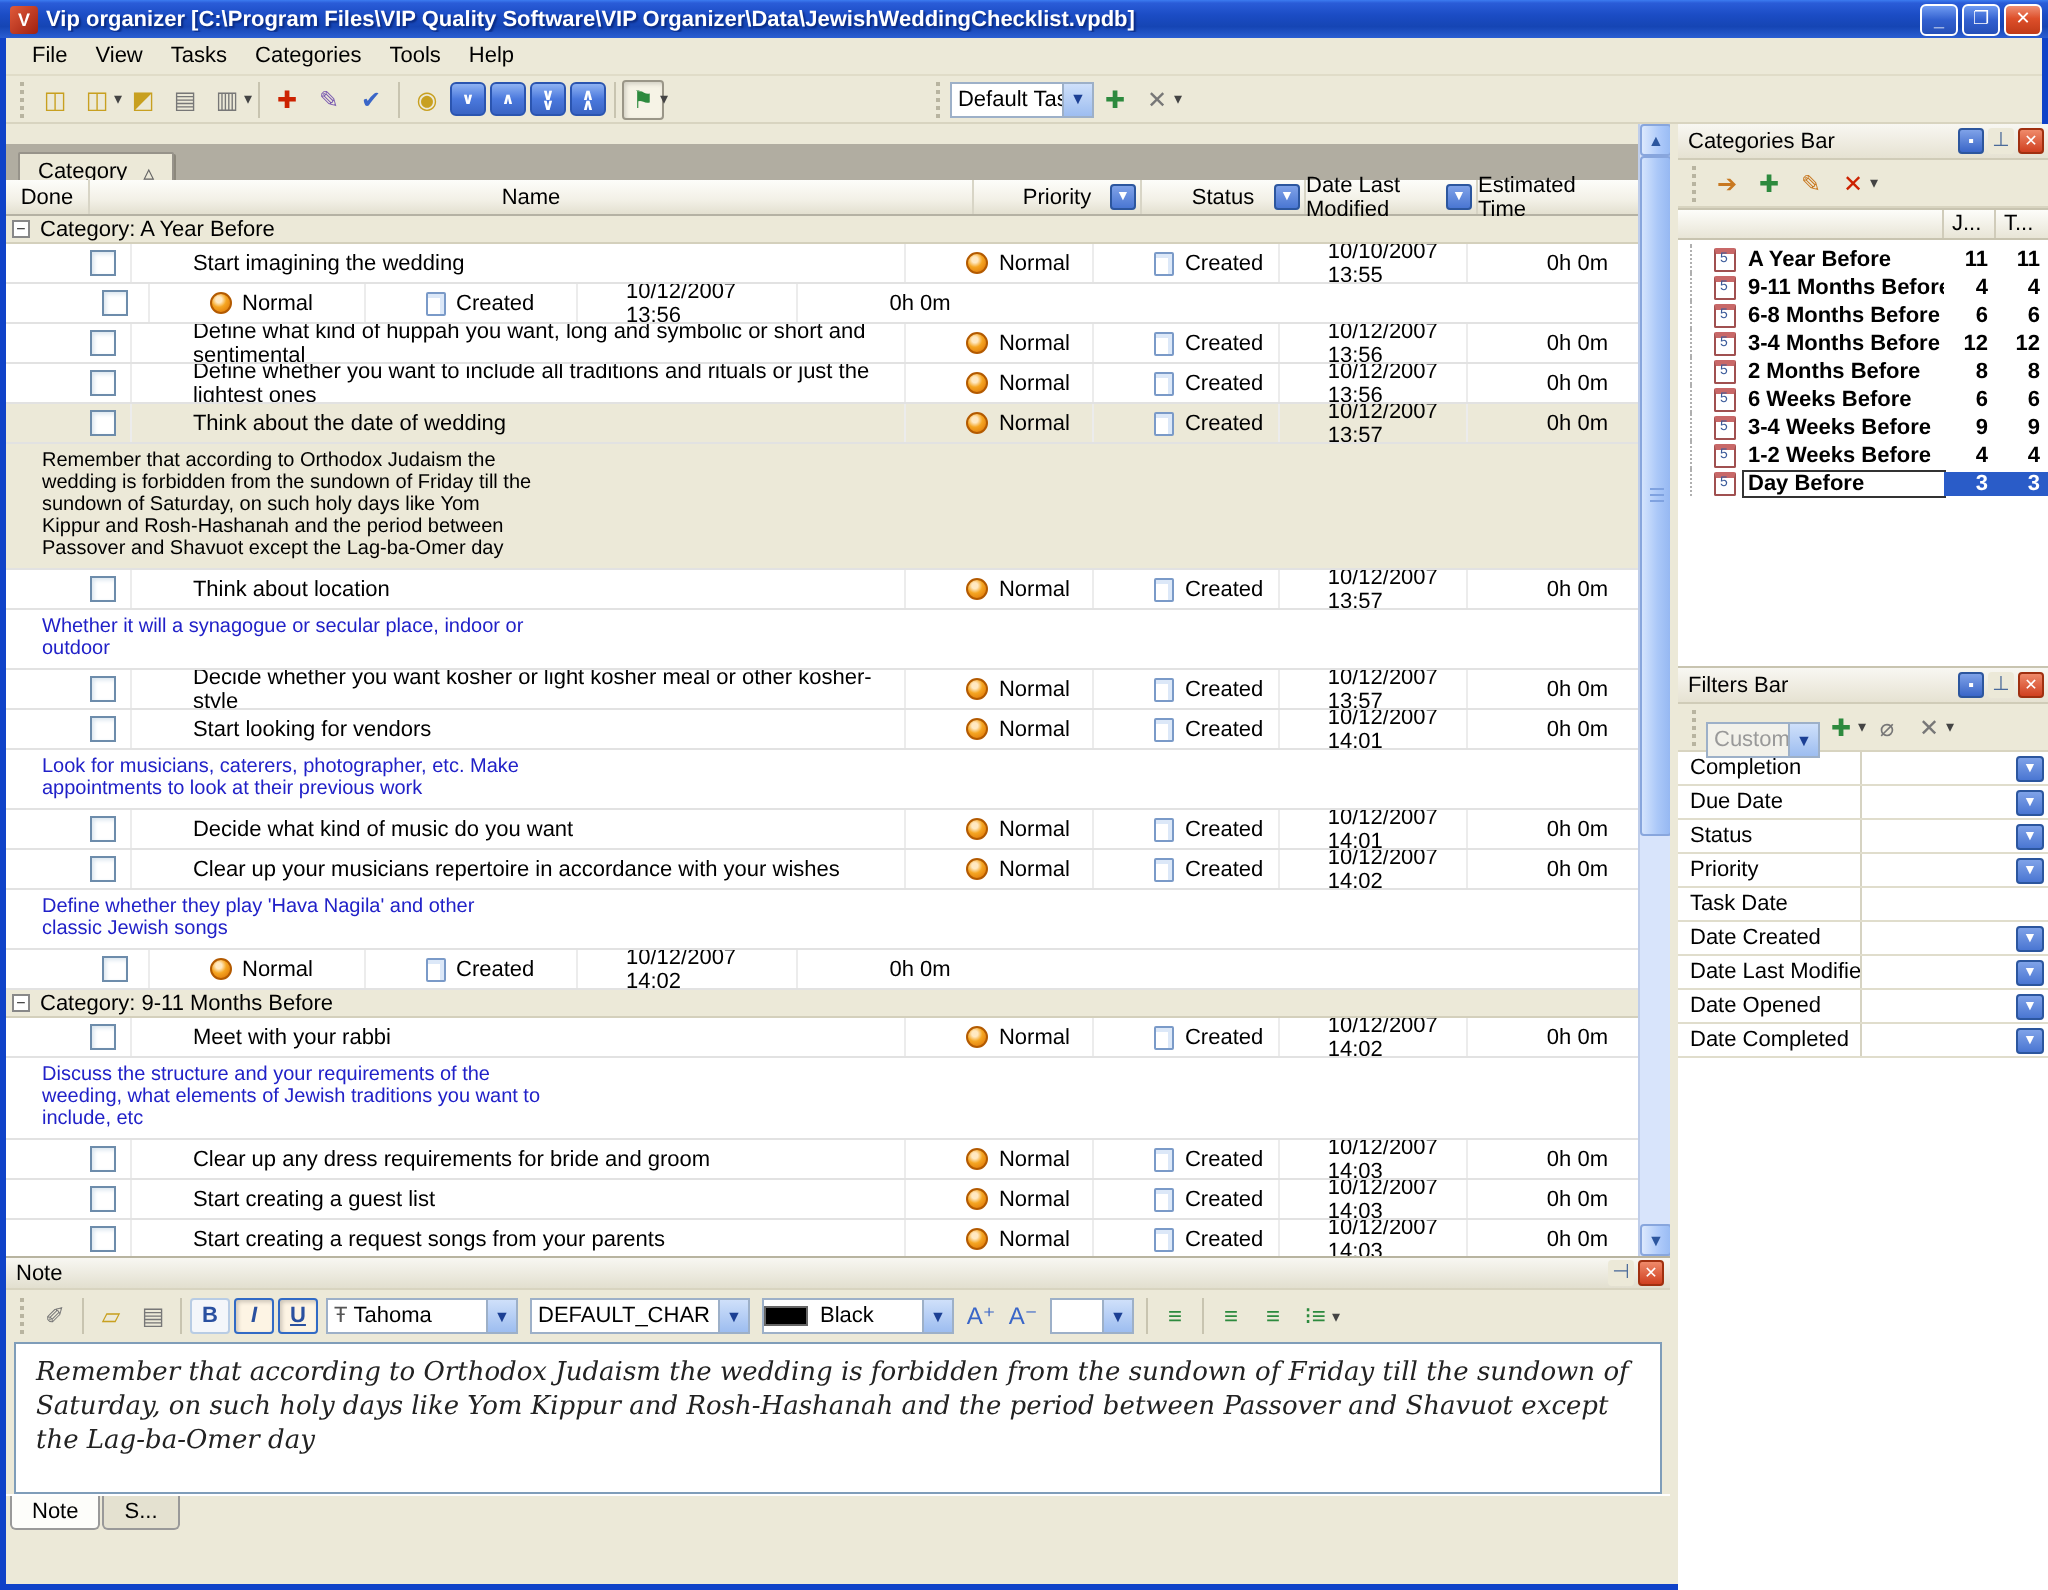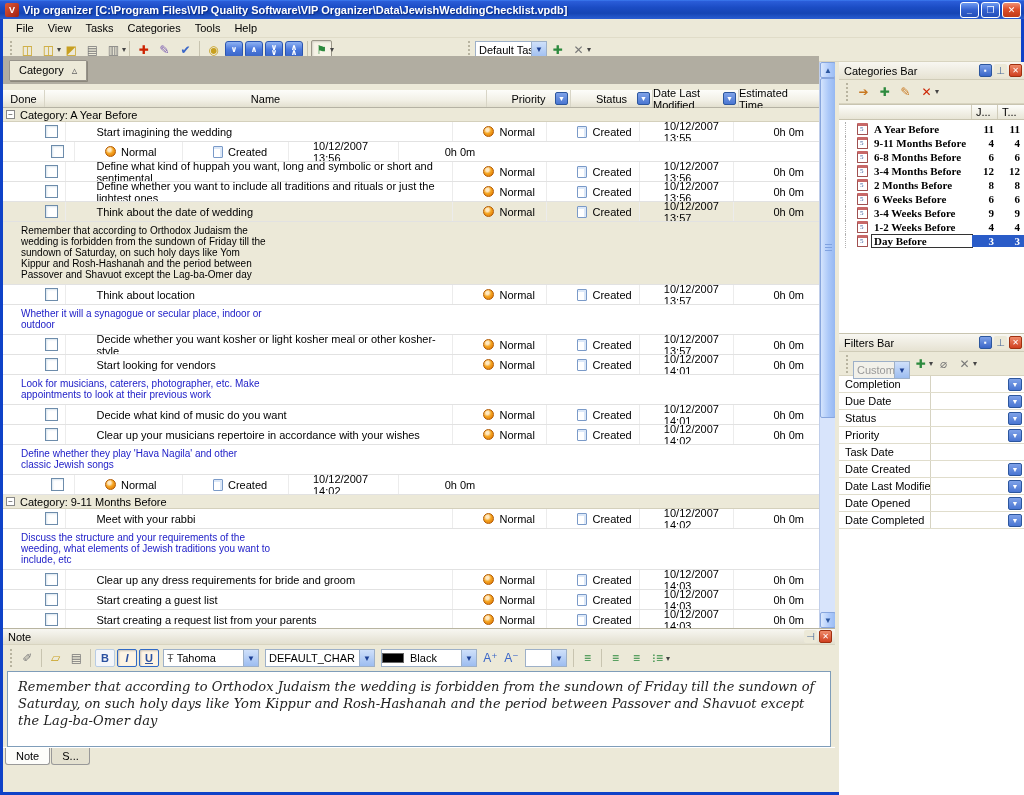--- a/index.html
+++ b/index.html
@@ -32,21 +32,21 @@
   .tbbtn.pressed { border:1px solid #9a96886; border:1px solid #9a9688; background:#f6f3e6; box-shadow:inset 1px 1px 2px rgba(0,0,0,.15); }
   .caret { font-size:8px; color:#444; margin-left:-2px; }
   .bluebtn { width:18px; height:17px; border-radius:3px; border:1px solid #2b55b0; color:#fff; font-weight:bold;
      background:linear-gradient(180deg,#8fb2f2,#4b79dd 50%,#3a64c4); display:flex; flex-direction:column; align-items:center; justify-content:center; line-height:5px; font-size:8px; margin:0 1px; }
   .combo { height:18px; background:#fff; border:1px solid #9db0c8; display:flex; align-items:center; font-size:11px; }
   .combo .val { flex:1; padding:0 3px; white-space:nowrap; overflow:hidden; }
   .combo .dd { width:15px; height:100%; background:linear-gradient(180deg,#cfe0fa,#9dbdf0); border-left:1px solid #9db0c8; color:#1b3f94; font-size:8px; display:flex; align-items:center; justify-content:center; }
   .spacer { flex:1; }
 
   
-  .band { position:absolute; left:0; top:56px; width:816px; height:28px; background:#b1ada1; display:flex; align-items:center; padding-left:6px; }
+  .band { position:absolute; left:0; top:72px; width:816px; height:28px; background:#b1ada1; display:flex; align-items:center; padding-left:6px; }
   .band-box { background:#ece9d8; border:1px solid #97938a; border-radius:1px; padding:3px 9px; box-shadow:1px 1px 0 #8c887c; display:flex; gap:8px; align-items:center; }
   .colheader { position:absolute; left:0; top:90px; width:816px; height:18px; display:flex;
      background:linear-gradient(180deg,#fdfdfa,#f2f0e6 60%,#e3e0d0); border-bottom:1px solid #b5b2a4; }
   .hcell { display:flex; align-items:center; justify-content:center; border-right:1px solid #d8d5c6; position:relative; }
   .hcell .hdd { position:absolute; right:2px; width:13px; height:13px; border-radius:2px; background:linear-gradient(180deg,#7fa2e8,#4a76d2); border:1px solid #2c569e; color:#fff; font-size:7px; display:flex; align-items:center; justify-content:center; }
 
   .rows { position:absolute; left:0; top:108px; width:816px; height:520px; background:#fff; overflow:hidden; }
   .grow { height:14px; background:#ece9d8; border-bottom:1px solid #d4d0bc; display:flex; align-items:center; gap:5px; padding-left:3px; font-size:11px; }
   .collapse { width:9px; height:9px; background:#fff; border:1px solid #888; font-size:8px; line-height:7px; text-align:center; color:#333; }
   .trow { height:20px; display:flex; border-bottom:1px solid #e2e2e2; align-items:stretch;gap:24px; }
@@ -80,21 +80,21 @@
   .panel-hd { height:18px; display:flex; align-items:center; padding:0 2px 0 5px; background:linear-gradient(180deg,#f8f7f2,#e6e2d2); border-bottom:1px solid #d0ccb8; }
   .panel-hd .t { flex:1; }
   .phbtn { width:13px; height:13px; margin-left:2px; border-radius:2px; font-size:8px; display:flex; align-items:center; justify-content:center; color:#fff; }
   .phbtn.hide { background:linear-gradient(180deg,#7fa2e8,#3a66c8); border:1px solid #2c569e; }
   .phbtn.pin { background:#ece9d8; color:#4a6a9a; border:1px solid transparent; font-size:10px; }
   .phbtn.closeb { background:linear-gradient(180deg,#ef8a6a,#d04020); border:1px solid #a03010; font-weight:bold; }
   .mini-toolbar { height:24px; display:flex; align-items:center; padding-left:4px; background:#ece9d8; border-bottom:1px solid #d8d4c0; }
   .cat-colhd { height:16px; display:flex; background:linear-gradient(180deg,#fdfdfa,#e8e5d6); border:1px solid #c8c4b0; border-left:none; border-right:none; }
   .cat-colhd div { border-right:1px solid #d0ccba; display:flex; align-items:center; padding-left:4px; }
   .cat-list { background:#fff; height:214px; border-bottom:1px solid #c8c4b0; padding-top:2px; }
-  .cat-item { height:14px; display:flex; align-items:center; font-weight:bold;font-family:Liberation Serif, serif; }
+  .cat-item { height:14px; display:flex; align-items:flex-end; font-weight:bold; }
   .cat-tree { width:12px; border-left:1px dotted #b0b0b0; height:100%; margin-left:6px; }
   .cat-ico { width:11px; height:12px; background:#fff; border:1px solid #a05050; border-top:3px solid #c86868; border-radius:1px; margin-right:4px; position:relative; }
   .cat-ico:after{ content:"5"; position:absolute; left:2px; top:-1px; font-size:7px; font-weight:normal; color:#3a5a9a; }
   .cat-label { flex:1; white-space:nowrap; overflow:hidden; padding:0 2px; }
   .cat-n { width:26px; text-align:right; padding-right:4px; }
   .cat-item.selected .cat-label { background:#fff; outline:1px solid #333; }
   .cat-item.selected .cat-n { background:#2a5cc8; color:#fff; }
   .filters-list { background:#fff; }
   .f-row { height:17px; display:flex; align-items:center; border-bottom:1px solid #e0ddcc; position:relative; }
   .f-label { width:92px; padding-left:6px; border-right:1px solid #d6d3c2; height:100%; display:flex; align-items:center; white-space:nowrap; overflow:hidden; }
@@ -254,21 +254,21 @@
           <span>Start imagining the wedding</span>
         </div>
         <div class="cell c-pri">
           <div class="ball"></div>
           <span>Normal</span>
         </div>
         <div class="cell c-status">
           <div class="page-ico"></div>
           <span>Created</span>
         </div>
-        <div class="cell c-date">10/12/2007 13:55</div>
+        <div class="cell c-date">10/10/2007 13:55</div>
         <div class="cell c-est">0h 0m</div>
       </div>
       <div class="trow">
         <div class="cell c-gutter"></div>
         <div class="cell c-done">
           <div class="checkbox"></div>
         </div>
         <div class="cell c-pri">
           <div class="ball"></div>
           <span>Normal</span>
@@ -522,21 +522,21 @@
         </div>
         <div class="cell c-date">10/12/2007 14:03</div>
         <div class="cell c-est">0h 0m</div>
       </div>
       <div class="trow">
         <div class="cell c-gutter"></div>
         <div class="cell c-done">
           <div class="checkbox"></div>
         </div>
         <div class="cell c-name">
-          <span>Start creating a request list from your parents</span>
+          <span>Start creating a request songs from your parents</span>
         </div>
         <div class="cell c-pri">
           <div class="ball"></div>
           <span>Normal</span>
         </div>
         <div class="cell c-status">
           <div class="page-ico"></div>
           <span>Created</span>
         </div>
         <div class="cell c-date">10/12/2007 14:03</div>

